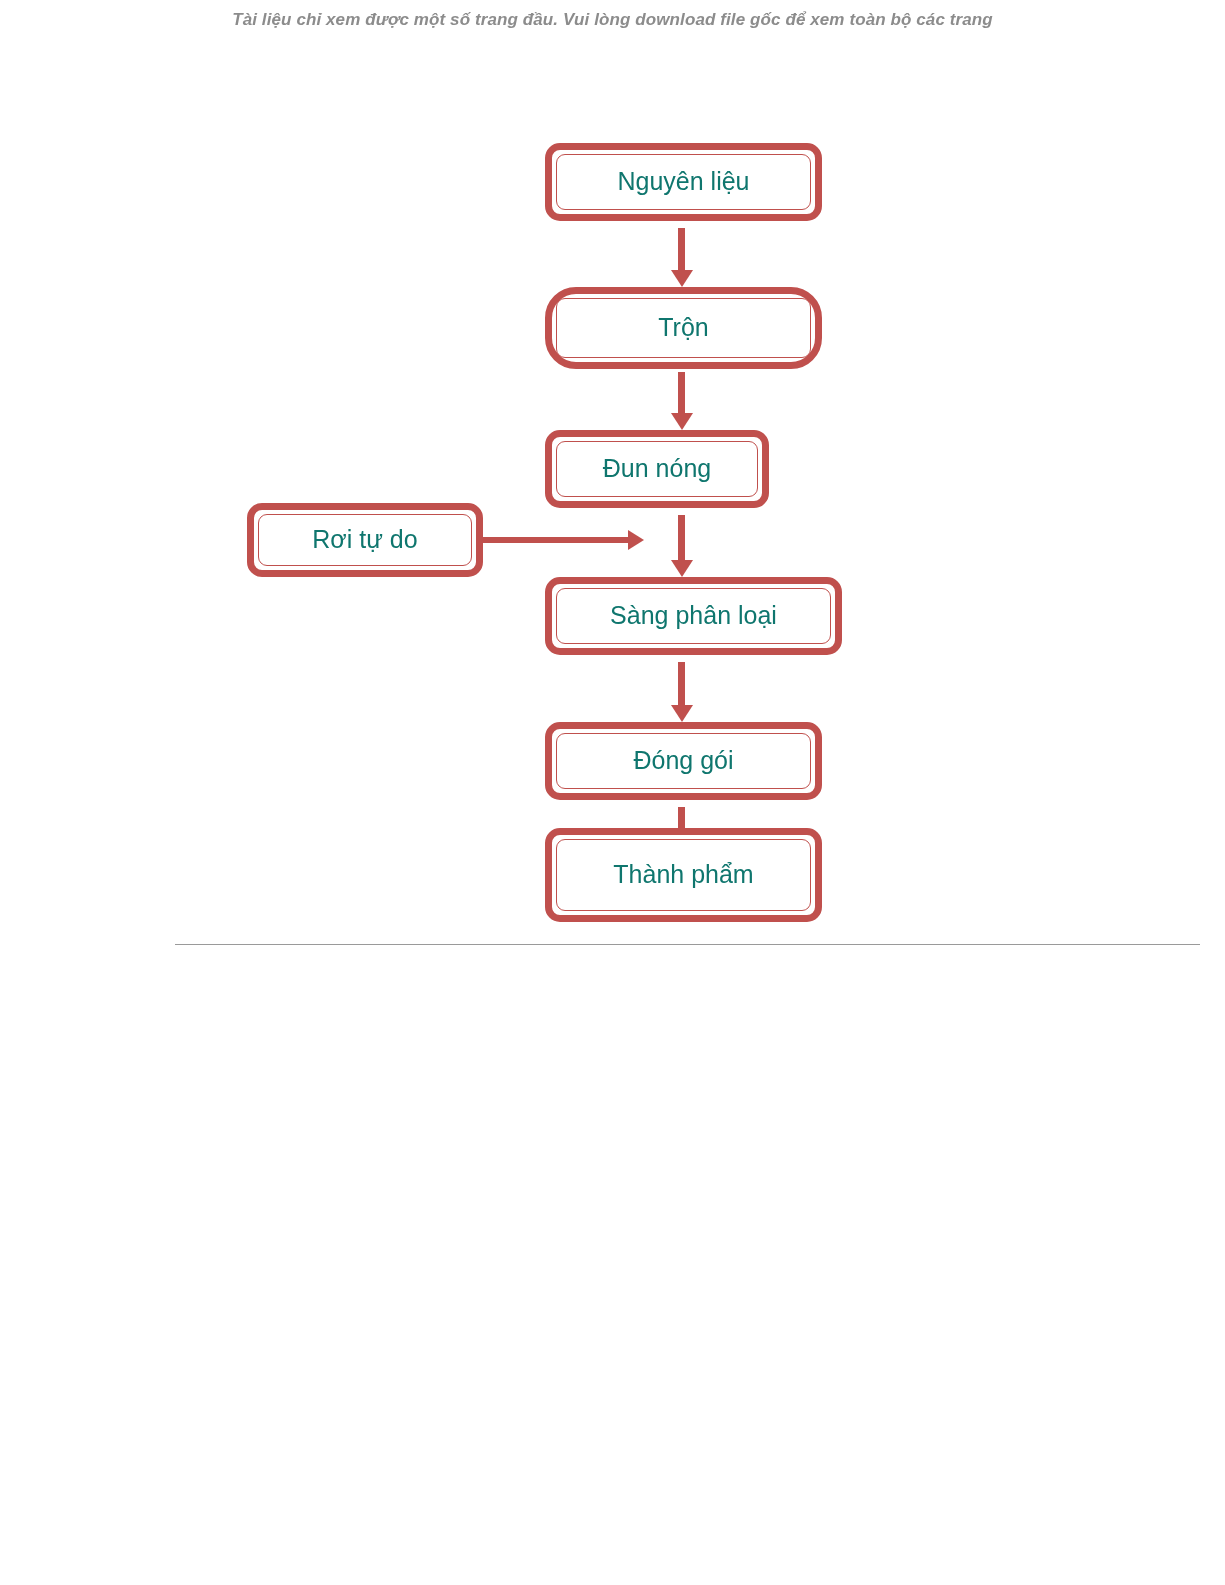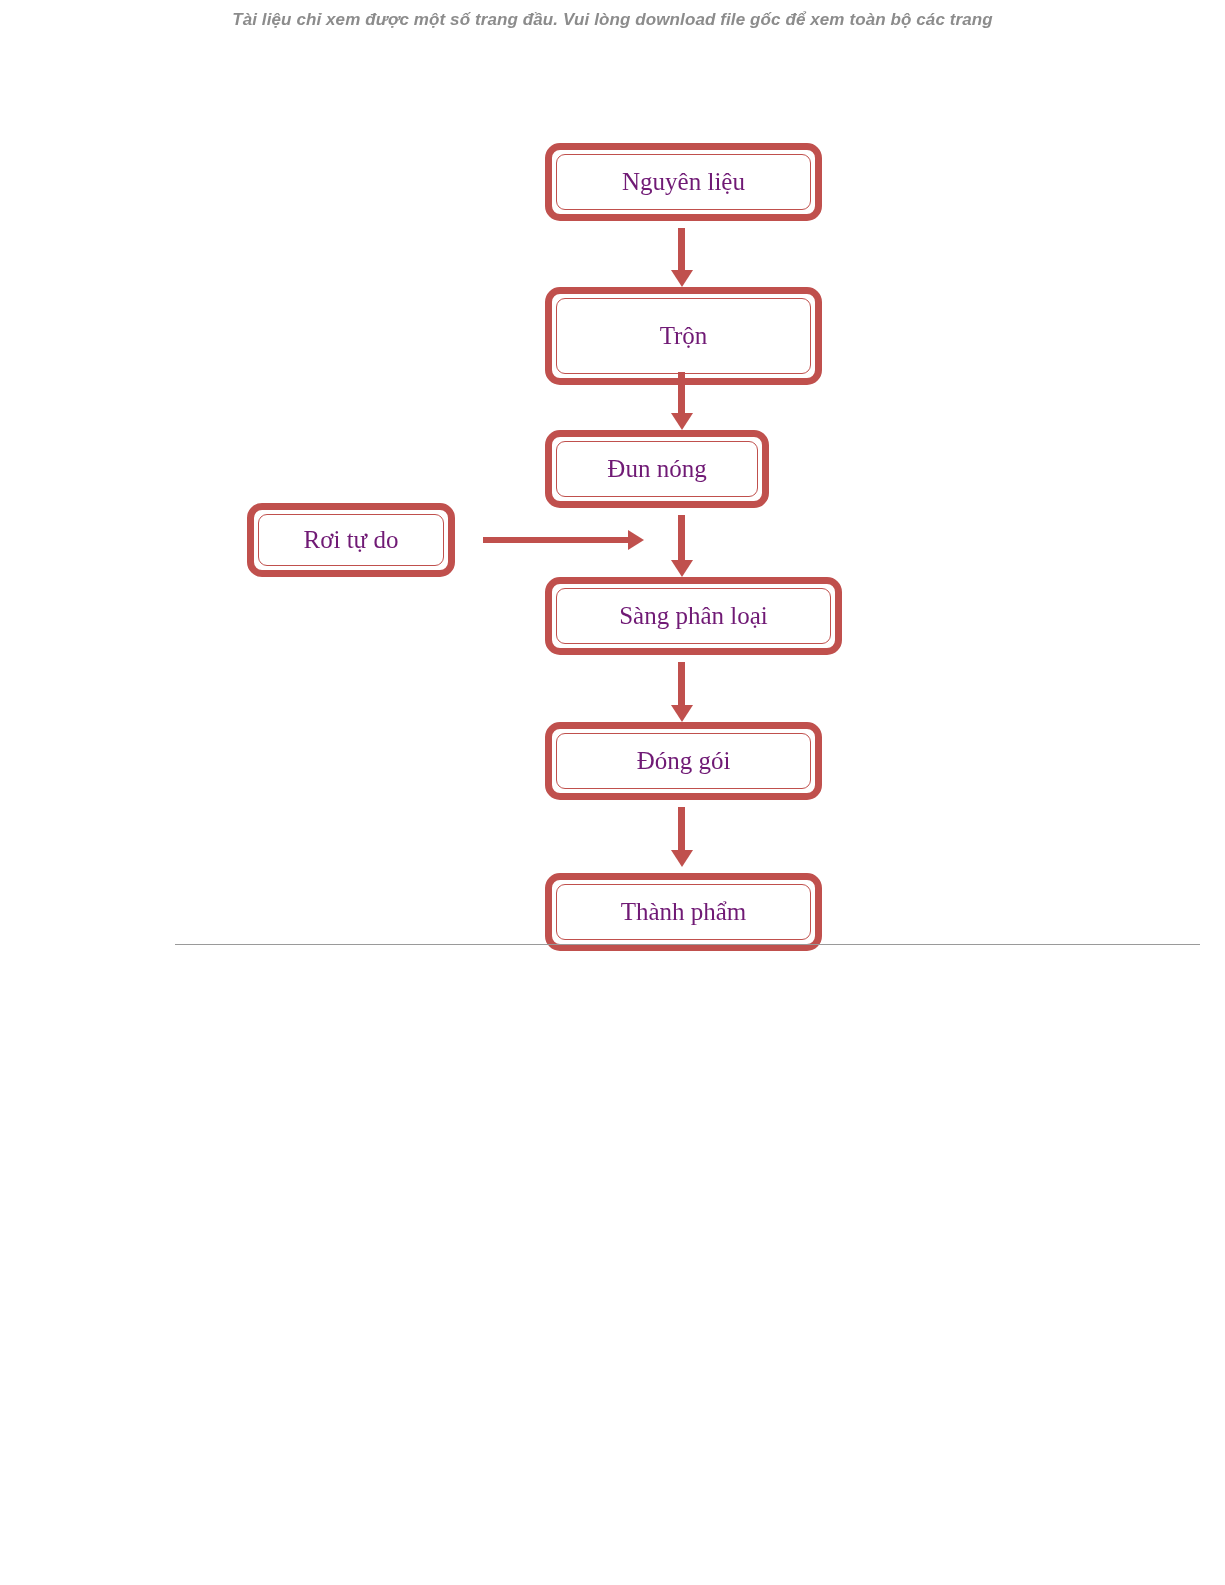--- a/index.html
+++ b/index.html
@@ -55,24 +55,24 @@
     width: 100%;
     height: 100%;
     border: 1.5px solid #c0504d;
     border-radius: 9px;
     background: #ffffff;
     display: flex;
     align-items: center;
     justify-content: center;
   }
   .node-label {
-    font-family: Liberation Serif, serif;
+    font-family: Liberation Sans, sans-serif;
     font-size: 25px;
     line-height: 1.1;
-    color: #701a75;
+    color: #0f766e;
     white-space: nowrap;
   }
 
   
   .arrow-v {
     position: absolute;
     width: 7px;
     background: #c0504d;
   }
   .arrow-v::after {
@@ -123,37 +123,37 @@
 <div class="diagram">
 
   <div class="node" style="left:545px; top:143px; width:277px; height:78px;">
     <div class="node-inner">
       <span class="node-label">Nguyên liệu</span>
     </div>
   </div>
 
   <div class="arrow-v" style="left:678px; top:228px; height:43px;"></div>
 
-  <div class="node" style="left:545px; top:287px; width:277px; height:98px;">
+  <div class="node" style="left:545px; top:287px; width:277px; height:82px;border-radius:31px;">
     <div class="node-inner">
       <span class="node-label">Trộn</span>
     </div>
   </div>
 
   <div class="arrow-v" style="left:678px; top:372px; height:42px;"></div>
 
   <div class="node" style="left:545px; top:430px; width:224px; height:78px;">
     <div class="node-inner">
       <span class="node-label">Đun nóng</span>
     </div>
   </div>
 
   <div class="arrow-v" style="left:678px; top:515px; height:46px;"></div>
 
-  <div class="node" style="left:247px; top:503px; width:208px; height:74px;">
+  <div class="node" style="left:247px; top:503px; width:236px; height:74px;">
     <div class="node-inner">
       <span class="node-label">Rơi tự do</span>
     </div>
   </div>
 
   <div class="arrow-h" style="left:483px; top:537px; width:146px;"></div>
 
   <div class="node" style="left:545px; top:577px; width:297px; height:78px;">
     <div class="node-inner">
       <span class="node-label">Sàng phân loại</span>
@@ -163,21 +163,21 @@
   <div class="arrow-v" style="left:678px; top:662px; height:44px;"></div>
 
   <div class="node" style="left:545px; top:722px; width:277px; height:78px;">
     <div class="node-inner">
       <span class="node-label">Đóng gói</span>
     </div>
   </div>
 
   <div class="arrow-v" style="left:678px; top:807px; height:44px;"></div>
 
-  <div class="node" style="left:545px; top:873px; width:277px; height:78px;">
+  <div class="node" style="left:545px; top:828px; width:277px; height:94px;">
     <div class="node-inner">
       <span class="node-label">Thành phẩm</span>
     </div>
   </div>
 
 </div>
 
 <div class="page-rule"></div>
 
 </body></html>

